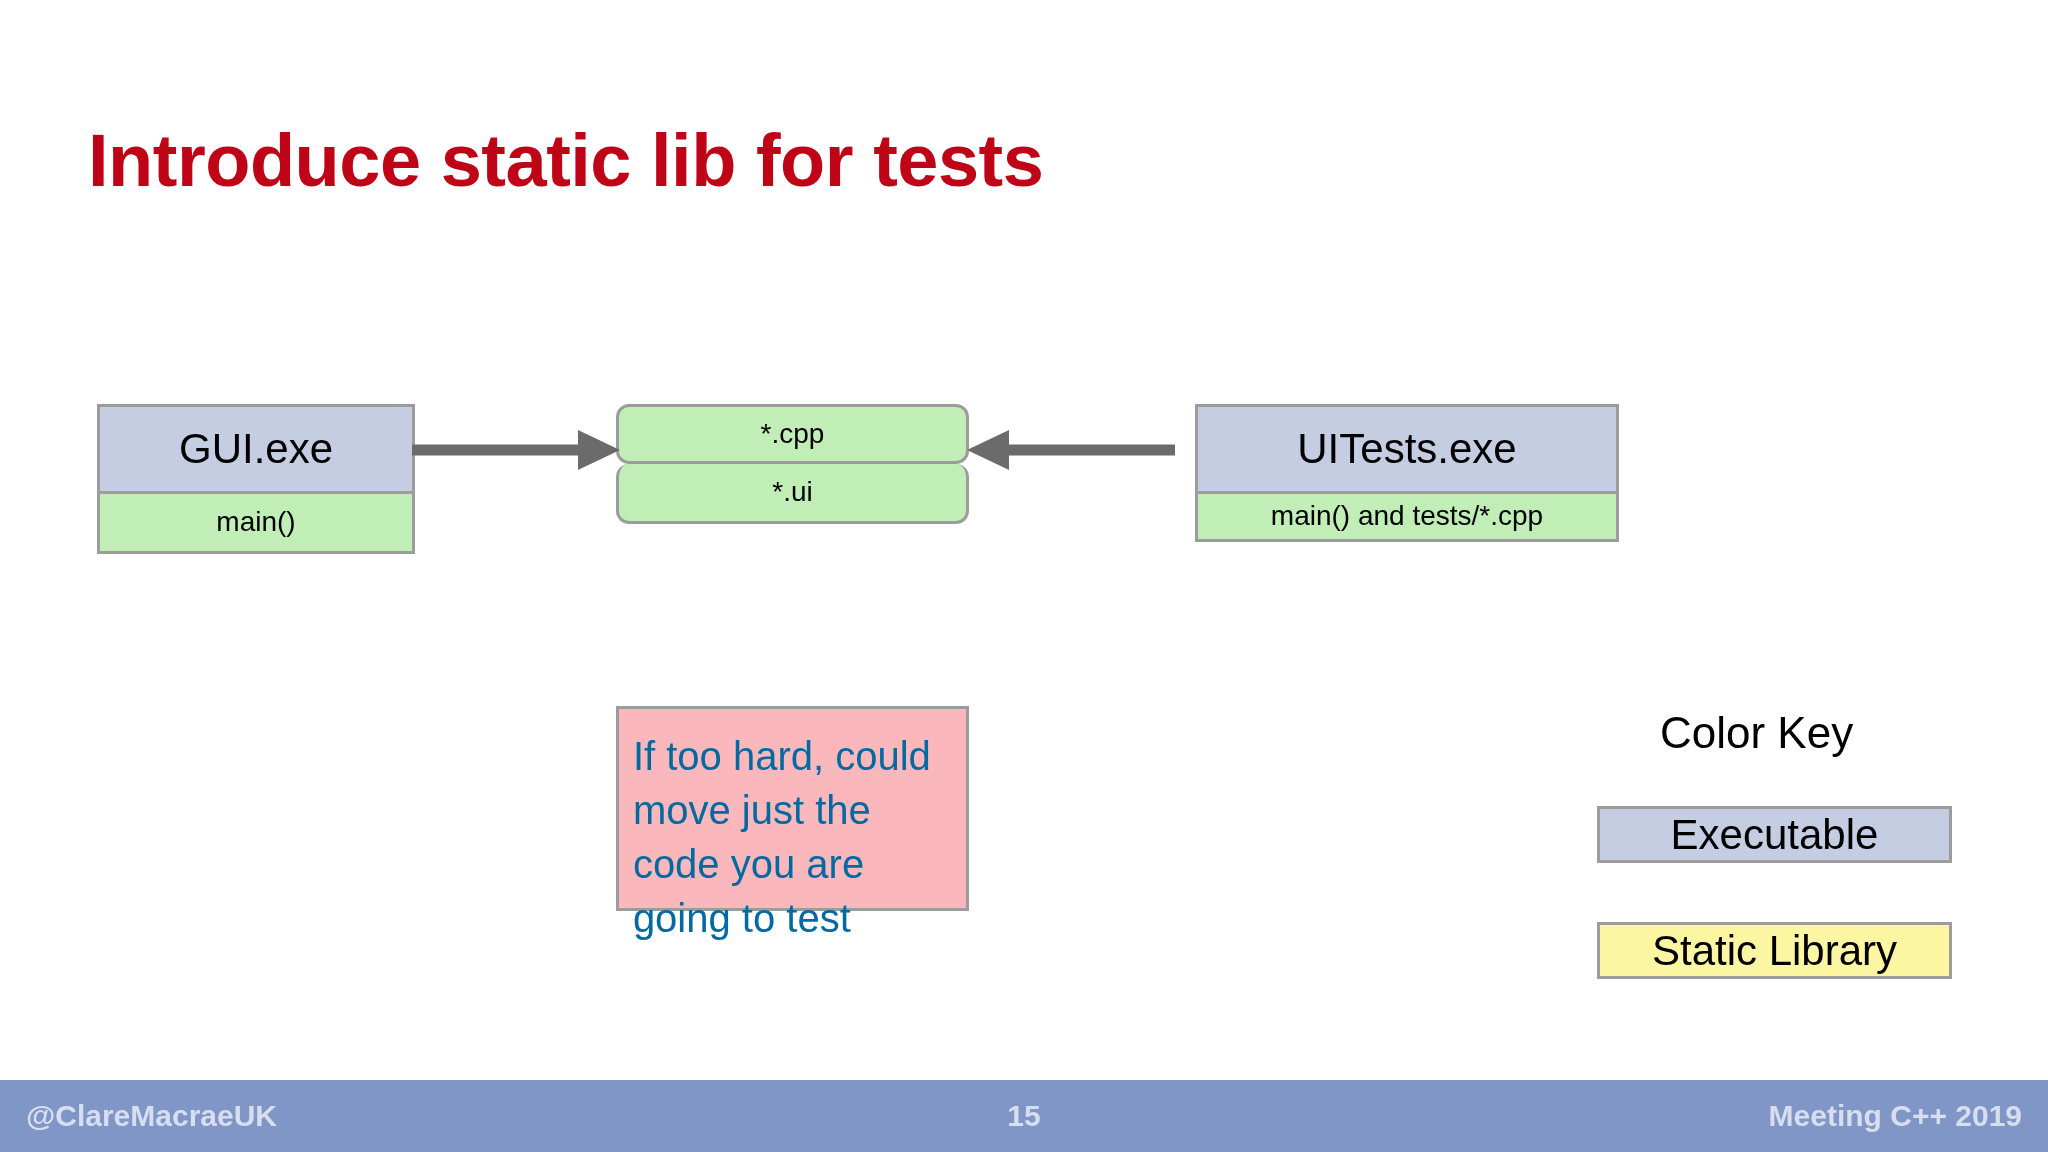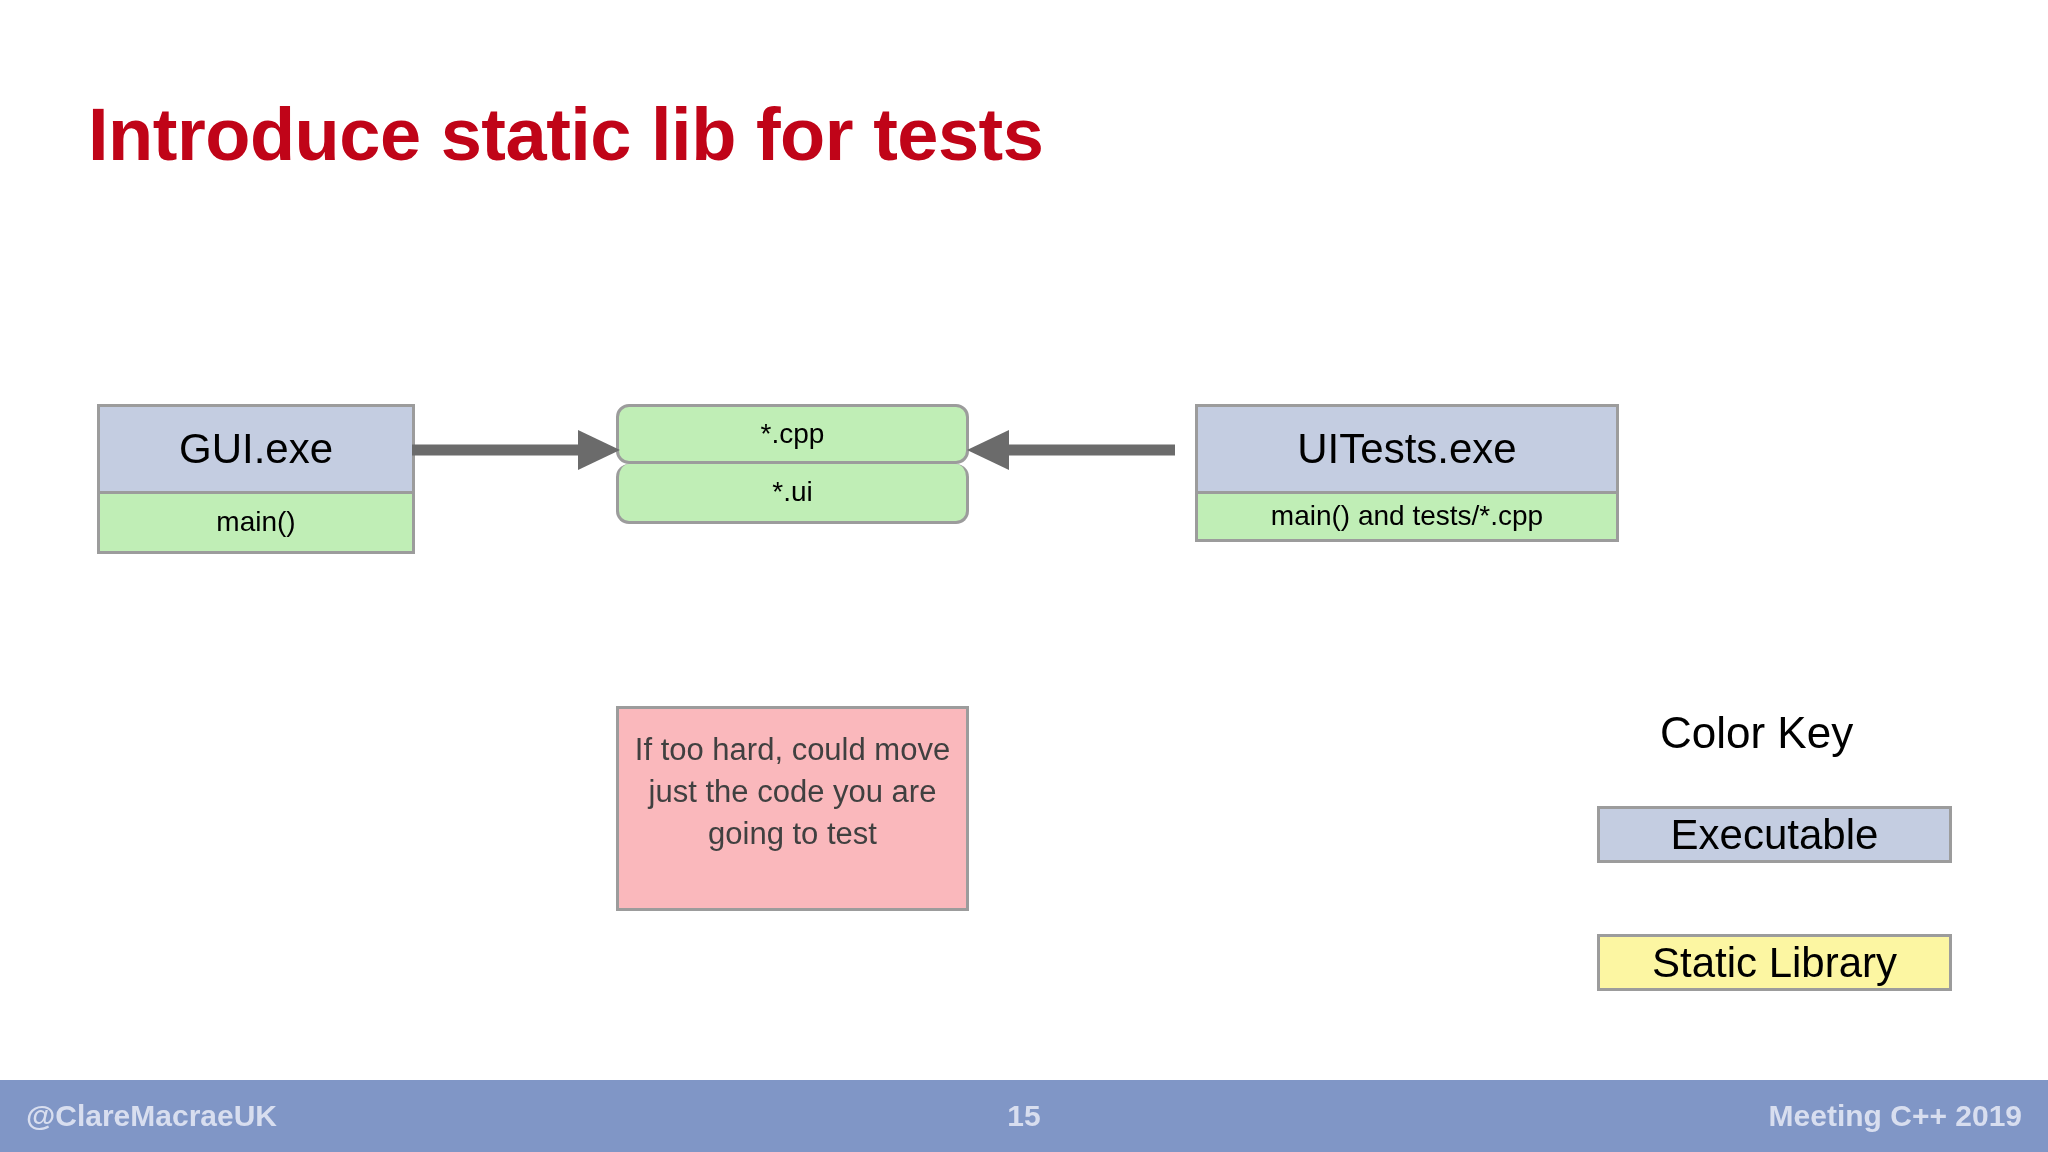--- a/index.html
+++ b/index.html
@@ -14,21 +14,21 @@
     position: relative;
     overflow: hidden;
     font-family: "Liberation Sans", sans-serif;
     background: #ffffff;
   }
 
   
   .slide-title {
     position: absolute;
     left: 88px;
-    top: 96px;
+    top: 122px;
     font-size: 74px;
     font-weight: bold;
     color: #C00418;
     letter-spacing: -0.5px;
     white-space: nowrap;
     line-height: 1.05;
   }
 
   
   .dbox {
@@ -80,24 +80,23 @@
     height: 205px;
     box-sizing: border-box;
     border: 3px solid #9C9C9C;
     background: #FAB8BC;
     display: flex;
     align-items: flex-start;
     justify-content: center;
     padding-top: 20px;
   }
   #note-box .note-text {
-    font-size: 31px;
+    font-size: 40px;
     line-height: 1.35;
-    text-align: center;
-    color: #404040;
+    color: #0369a1;
     width: 92%;
   }
 
   
   .arrow {
     position: absolute;
   }
 
   
   #color-key-title {
@@ -115,21 +114,21 @@
     height: 57px;
     box-sizing: border-box;
     border: 3px solid #9C9C9C;
     display: flex;
     align-items: center;
     justify-content: center;
     font-size: 42px;
     color: #000000;
   }
   #key-exe { top: 806px; background: #C4CDE1; }
-  #key-lib { top: 922px; background: #FCF6A2; margin-top: 12px; }
+  #key-lib { top: 922px; background: #FCF6A2; }
 
   
   #footer {
     position: absolute;
     left: 0;
     bottom: 0;
     width: 2048px;
     height: 72px;
     background: #8096C6;
     display: flex;

